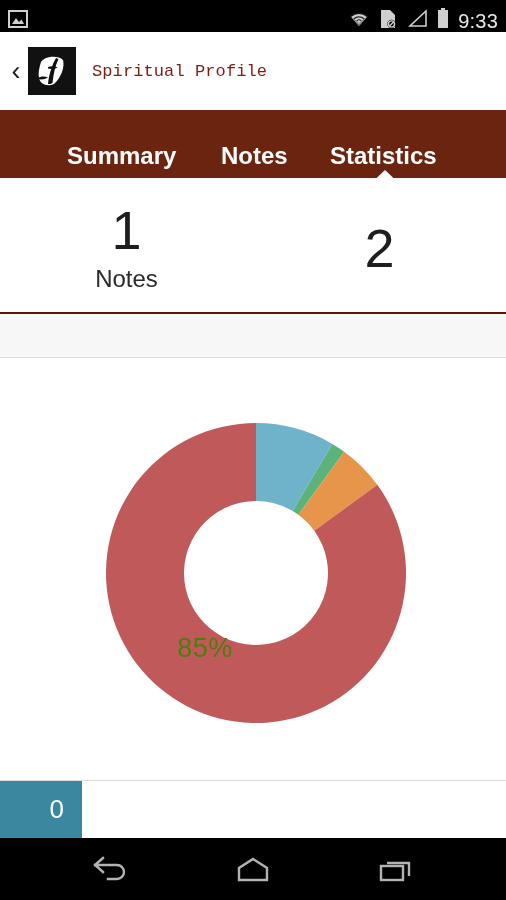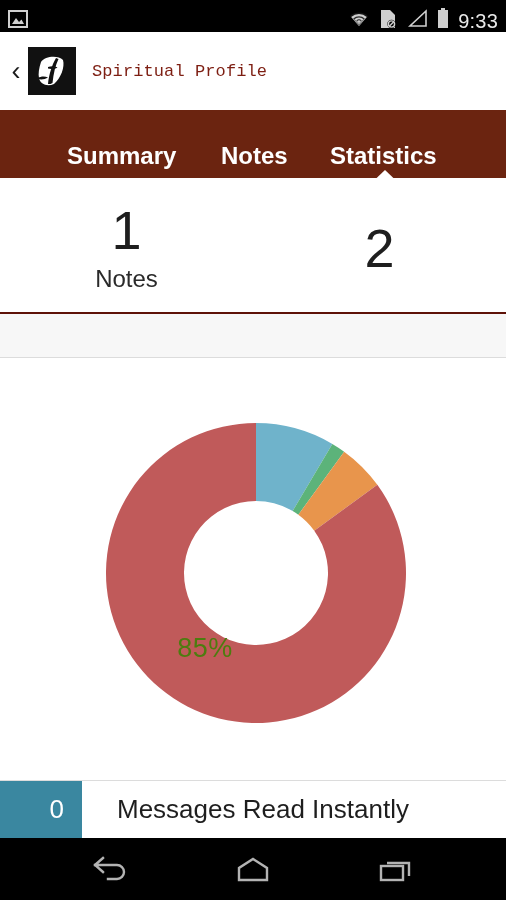--- a/index.html
+++ b/index.html
@@ -204,21 +204,20 @@
           <path d="M 238.16778784387097 28.64745084375788 A 150 150 0 0 1 271.3525491562421 61.83221215612903 L 208.2492235949962 107.67946183494193 A 72 72 0 0 0 192.32053816505805 91.75077640500379 Z" fill="#e8954c"></path>
           <path d="M 271.3525491562421 61.83221215612903 A 150 150 0 1 1 149.99999999999997 0 L 150 78 A 72 72 0 1 0 208.2492235949962 107.67946183494193 Z" fill="#c05a5a"></path>
         </svg>
     </div>
   </div>
   <div class="donut-label">85%</div>
 
   <div class="list">
     <div class="list-row">
       <div class="row-badge">0</div>
-      <div class="row-label">Messages Read Instantly</div>
     </div>
   </div>
 
   <div class="navbar">
     <div class="navbtn">
       <svg width="40" height="26" viewBox="0 0 40 26">
         <path d="M4 9 L12 2 M4 9 L12 16 M4 9 H26 A7 7 0 0 1 26 23 H17" fill="none" stroke="#b3b3b3" stroke-width="2.4" stroke-linecap="square"></path>
       </svg>
     </div>
     <div class="navbtn">

